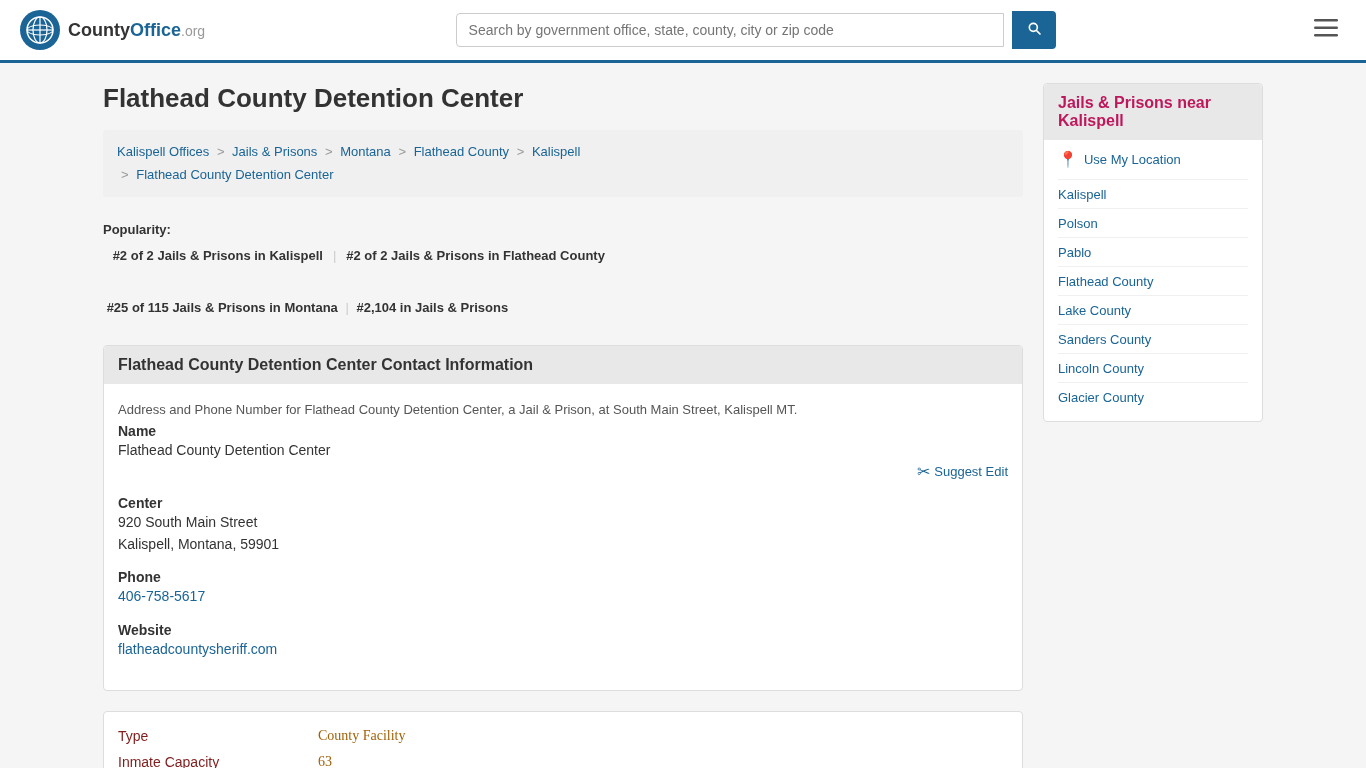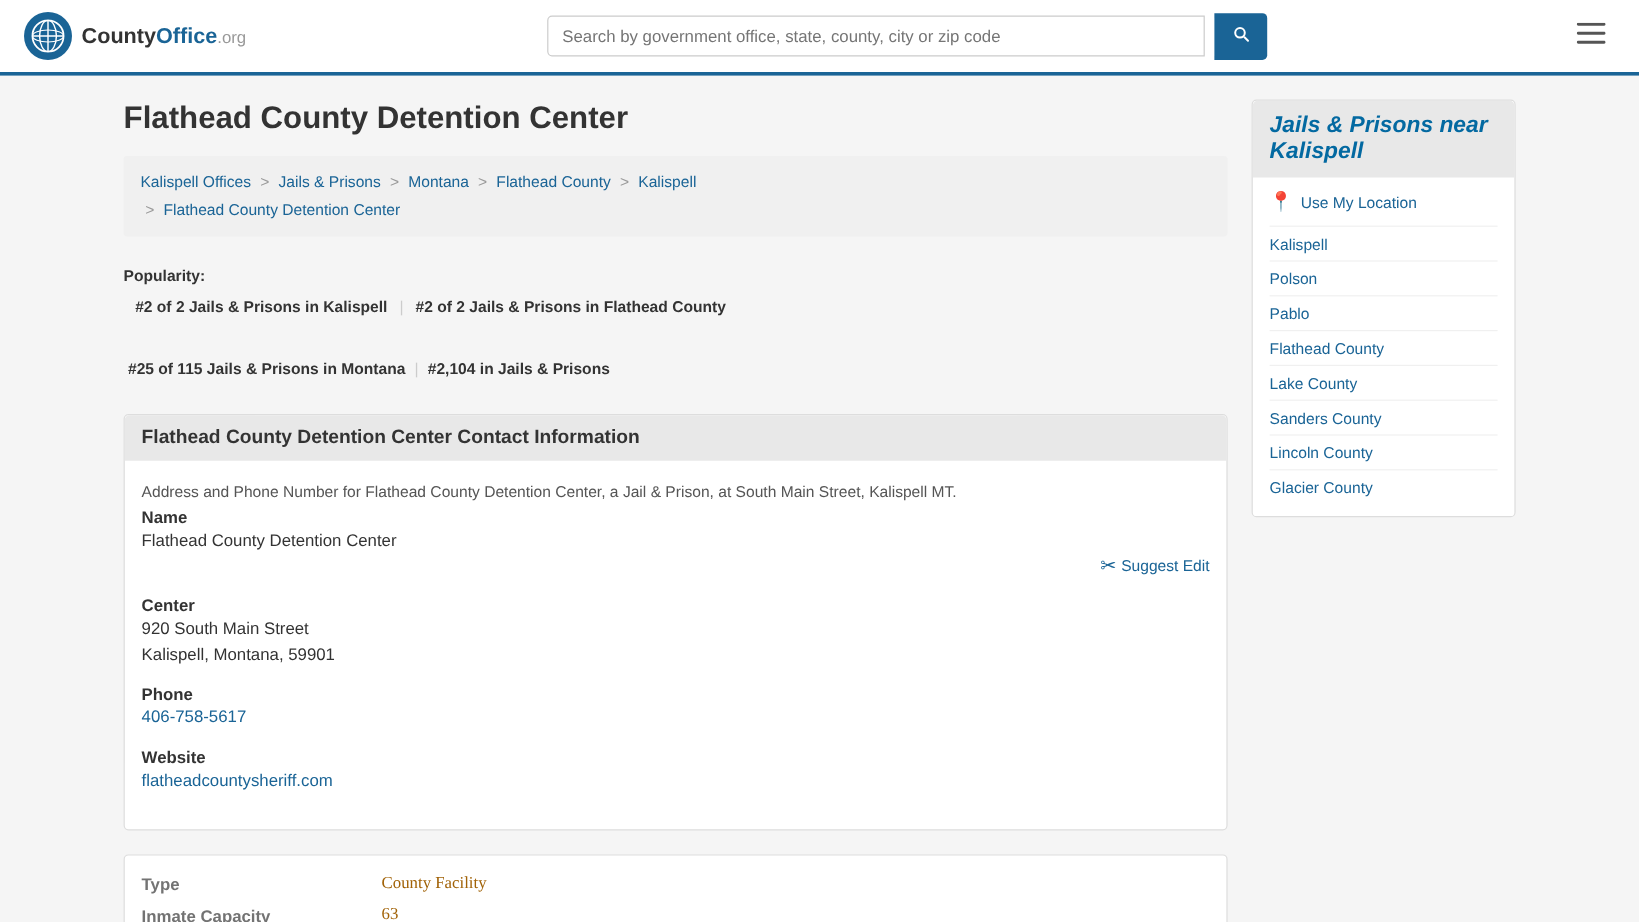--- a/index.html
+++ b/index.html
@@ -182,44 +182,43 @@
 
     
     .details-table {
       width: 100%;
     }
     .details-row {
       display: flex;
       margin-bottom: 10px;
     }
     .details-label {
-      font-weight: bold;
+      font-weight: normal;
       width: 200px;
       flex-shrink: 0;
-      color: #737373;
+      color: #7f1d1d;
     }
     .details-value {
       color: #a16207;
       font-family: Liberation Serif, serif;
     }
 
     
     .sidebar-box {
       background: #fff;
       border: 1px solid #ddd;
       border-radius: 4px;
     }
     .sidebar-header {
       background: #e8e8e8;
       padding: 10px 14px;
-      font-size: 19px;
+      font-size: 16px;
       font-weight: bold;
-      color: #0369a1;
+      color: #be185d;
       border-radius: 4px 4px 0 0;
-      font-style: italic;
     }
     .sidebar-body {
       padding: 10px 14px;
     }
     .sidebar-location-btn {
       display: flex;
       align-items: center;
       gap: 6px;
       color: #1a6496;
       text-decoration: none;

